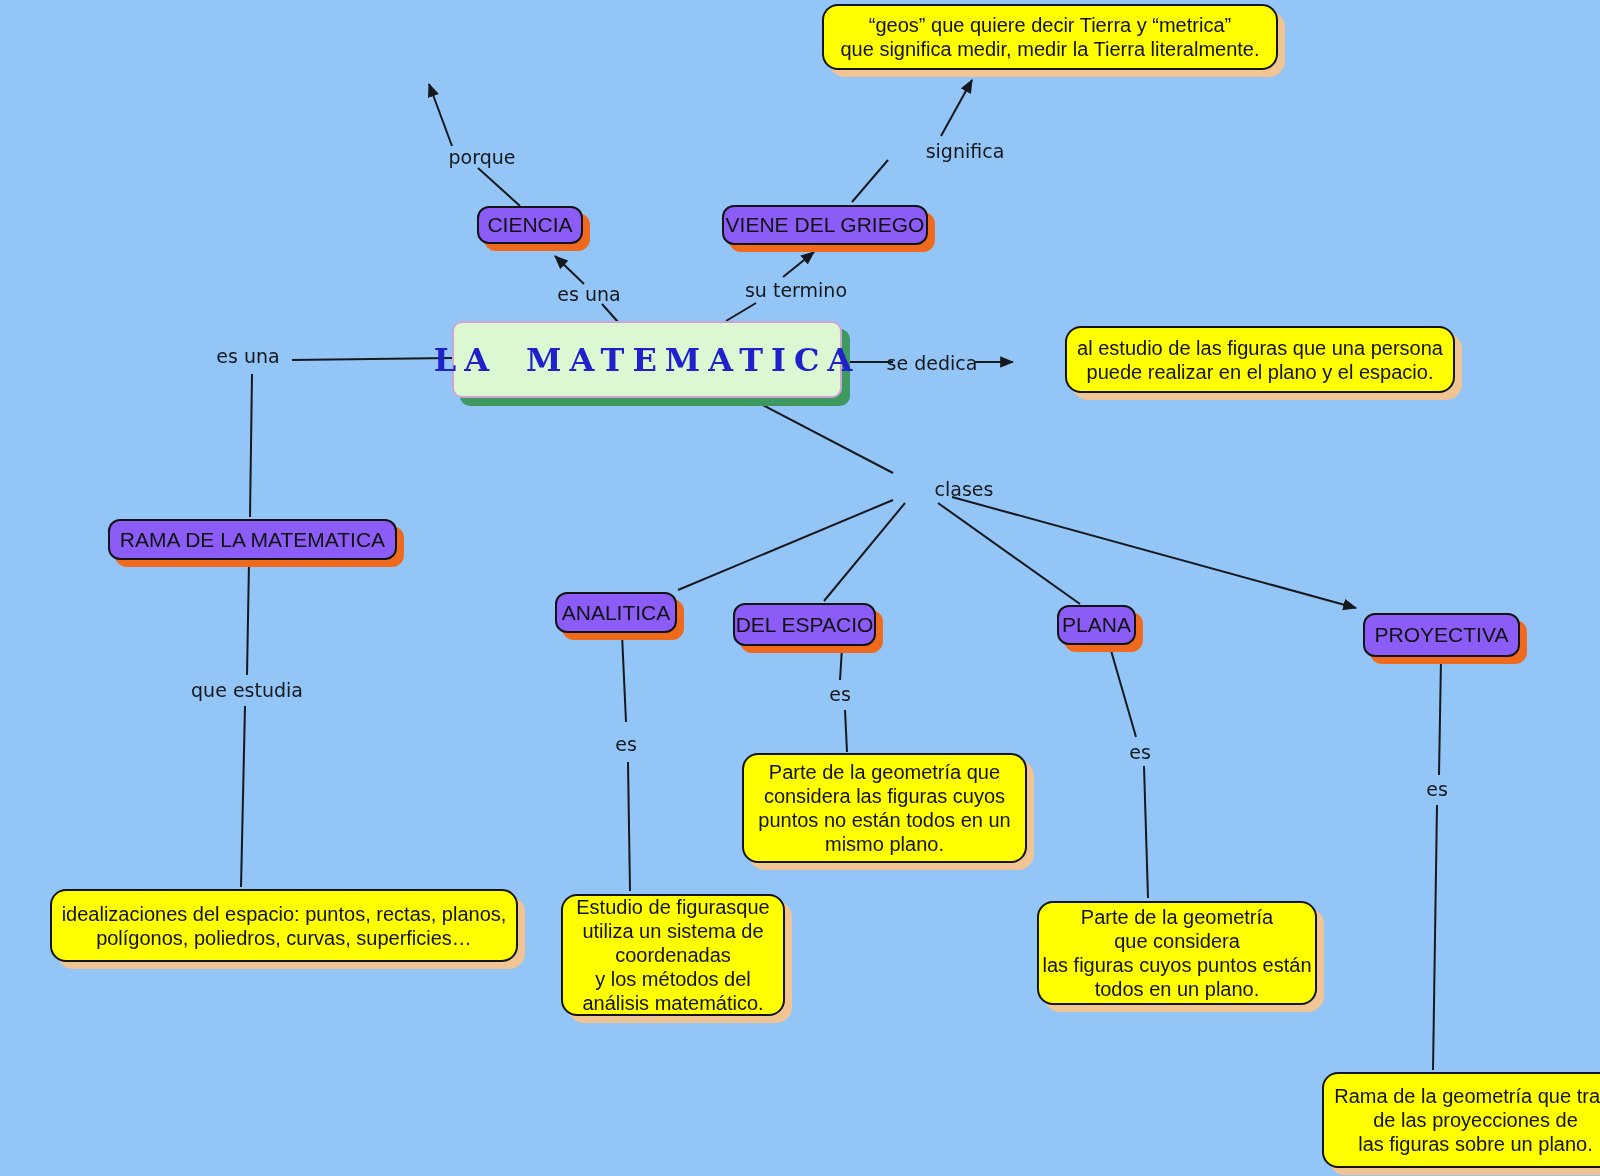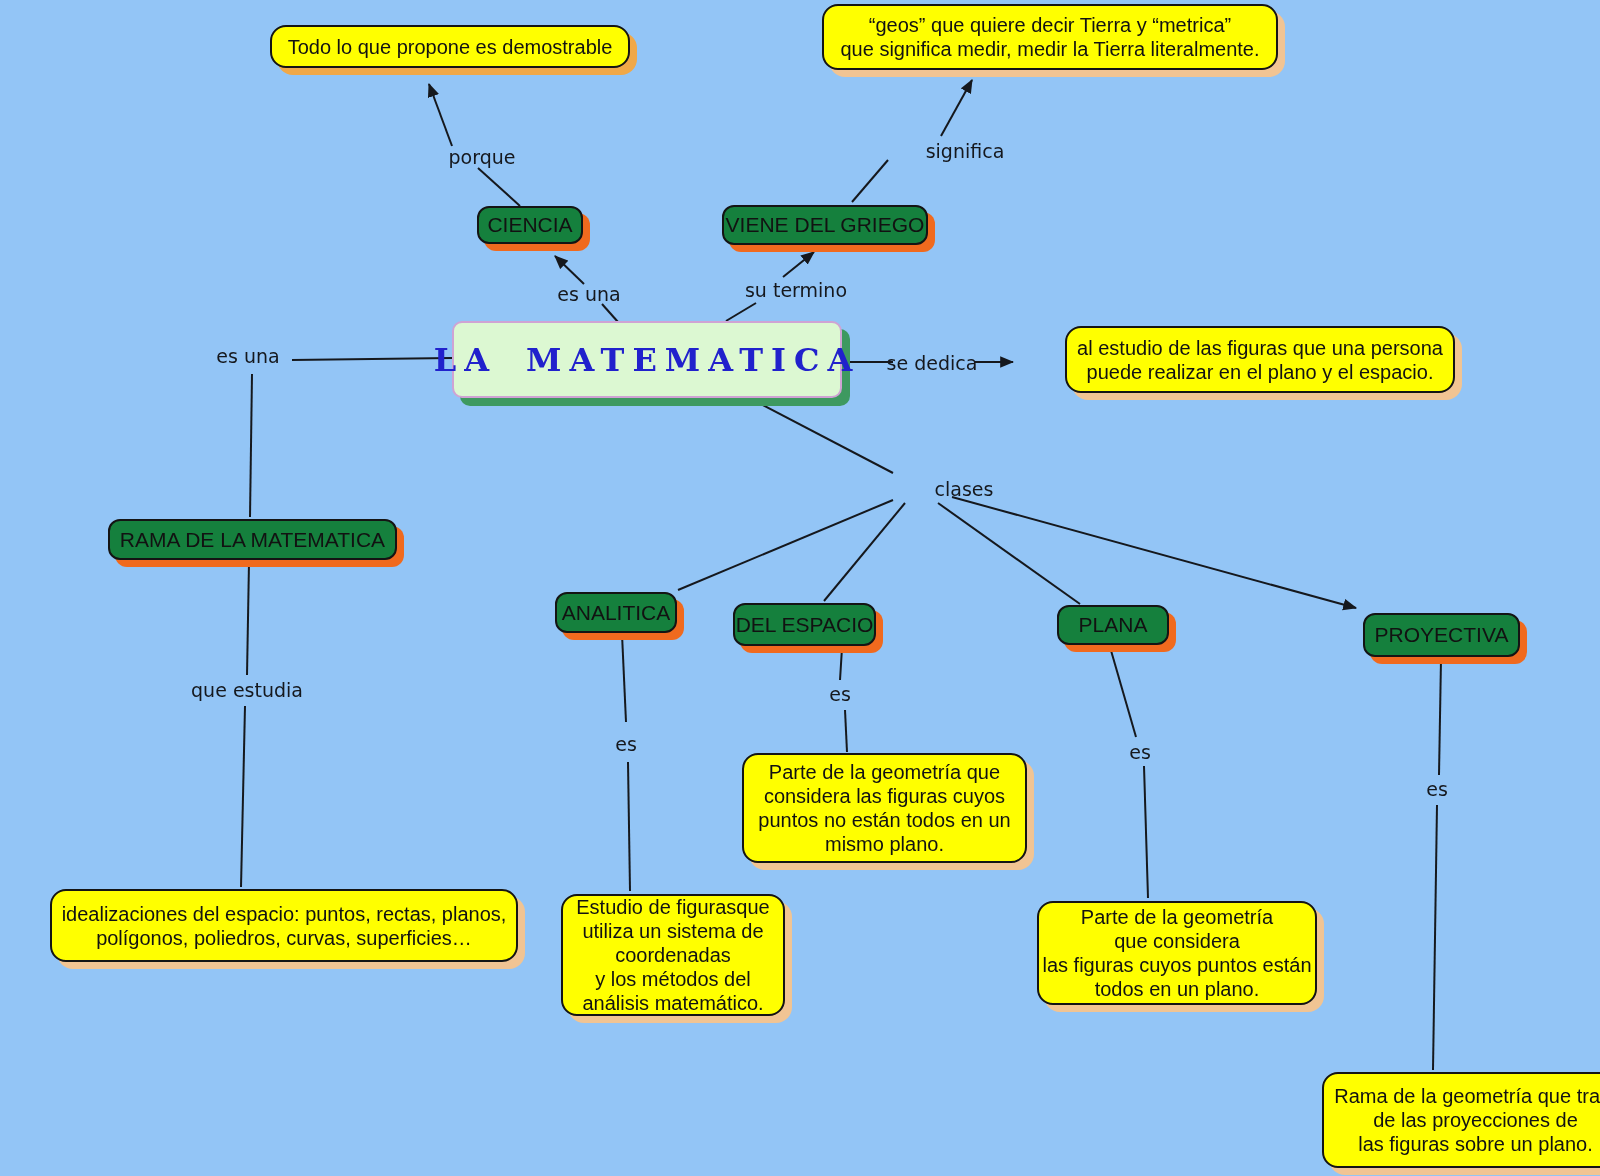--- a/index.html
+++ b/index.html
@@ -24,21 +24,21 @@
   .node-statement{
     background:#FFFF00;
     border:2px solid #141414;
     border-radius:16px;
     box-shadow:7px 7px 0 #F1C493;
     font-size:20px;line-height:24px;
     font-family:"Liberation Sans", sans-serif;
     margin-left:45px;
   }
   .node-concept{
-    background:#15803d;
+    background:#8b5cf6;
     border:2px solid #141414;
     border-radius:12px;
     box-shadow:7px 7px 0 #F06A1E;
     font-size:21px;
     font-family:"Liberation Sans", sans-serif;
   }
   .node-main{
     background:#DCF8D2;
     border:2px solid #CFA3D4;
     border-radius:10px;
@@ -91,32 +91,31 @@
       <line x1="622" y1="634" x2="626" y2="722" stroke="#15181D" stroke-width="2"></line>
       <line x1="628" y1="762" x2="630" y2="891" stroke="#15181D" stroke-width="2"></line>
       <line x1="842" y1="648" x2="840" y2="680" stroke="#15181D" stroke-width="2"></line>
       <line x1="845" y1="710" x2="847" y2="752" stroke="#15181D" stroke-width="2"></line>
       <line x1="1110" y1="647" x2="1136" y2="737" stroke="#15181D" stroke-width="2"></line>
       <line x1="1144" y1="766" x2="1148" y2="898" stroke="#15181D" stroke-width="2"></line>
       <line x1="1441" y1="659" x2="1439" y2="775" stroke="#15181D" stroke-width="2"></line>
       <line x1="1437" y1="805" x2="1433" y2="1070" stroke="#15181D" stroke-width="2"></line>
     </svg>
 
-<div class="node node-statement" style="left: 225px; top: 25px; width: 360px; height: 43px; box-shadow: rgb(240, 168, 72) 7px 7px 0px;">Todo lo que propone es demostrable</div>
     <div class="node node-statement" style="left: 777px; top: 4px; width: 456px; height: 66px;">“geos” que quiere decir Tierra y “metrica”
 que significa medir, medir la Tierra literalmente.</div>
     <div class="node node-concept" style="left: 477px; top: 206px; width: 106px; height: 38px;">CIENCIA</div>
     <div class="node node-concept" style="left: 722px; top: 205px; width: 206px; height: 40px;">VIENE DEL GRIEGO</div>
     <div class="node node-main" style="left: 452px; top: 321px; width: 390px; height: 77px;">LA MATEMATICA</div>
     <div class="node node-statement" style="left: 1020px; top: 326px; width: 390px; height: 67px;">al estudio de las figuras que una persona
 puede realizar en el plano y el espacio.</div>
     <div class="node node-concept" style="left: 108px; top: 519px; width: 289px; height: 41px;">RAMA DE LA MATEMATICA</div>
     <div class="node node-concept" style="left: 555px; top: 592px; width: 122px; height: 41px;">ANALITICA</div>
     <div class="node node-concept" style="left: 733px; top: 603px; width: 143px; height: 43px;">DEL ESPACIO</div>
-    <div class="node node-concept" style="left: 1057px; top: 605px; width: 112px; height: 40px;">PLANA</div>
+    <div class="node node-concept" style="left: 1057px; top: 605px; width: 79px; height: 40px;">PLANA</div>
     <div class="node node-concept" style="left: 1363px; top: 613px; width: 157px; height: 44px;">PROYECTIVA</div>
     <div class="node node-statement" style="left: 697px; top: 753px; width: 285px; height: 110px;">Parte de la geometría que
 considera las figuras cuyos
 puntos no están todos en un
 mismo plano.</div>
     <div class="node node-statement" style="left: 5px; top: 889px; width: 468px; height: 73px;">idealizaciones del espacio: puntos, rectas, planos,
 polígonos, poliedros, curvas, superficies…</div>
     <div class="node node-statement" style="left: 516px; top: 894px; width: 224px; height: 122px;">Estudio de figurasque
 utiliza un sistema de
 coordenadas

